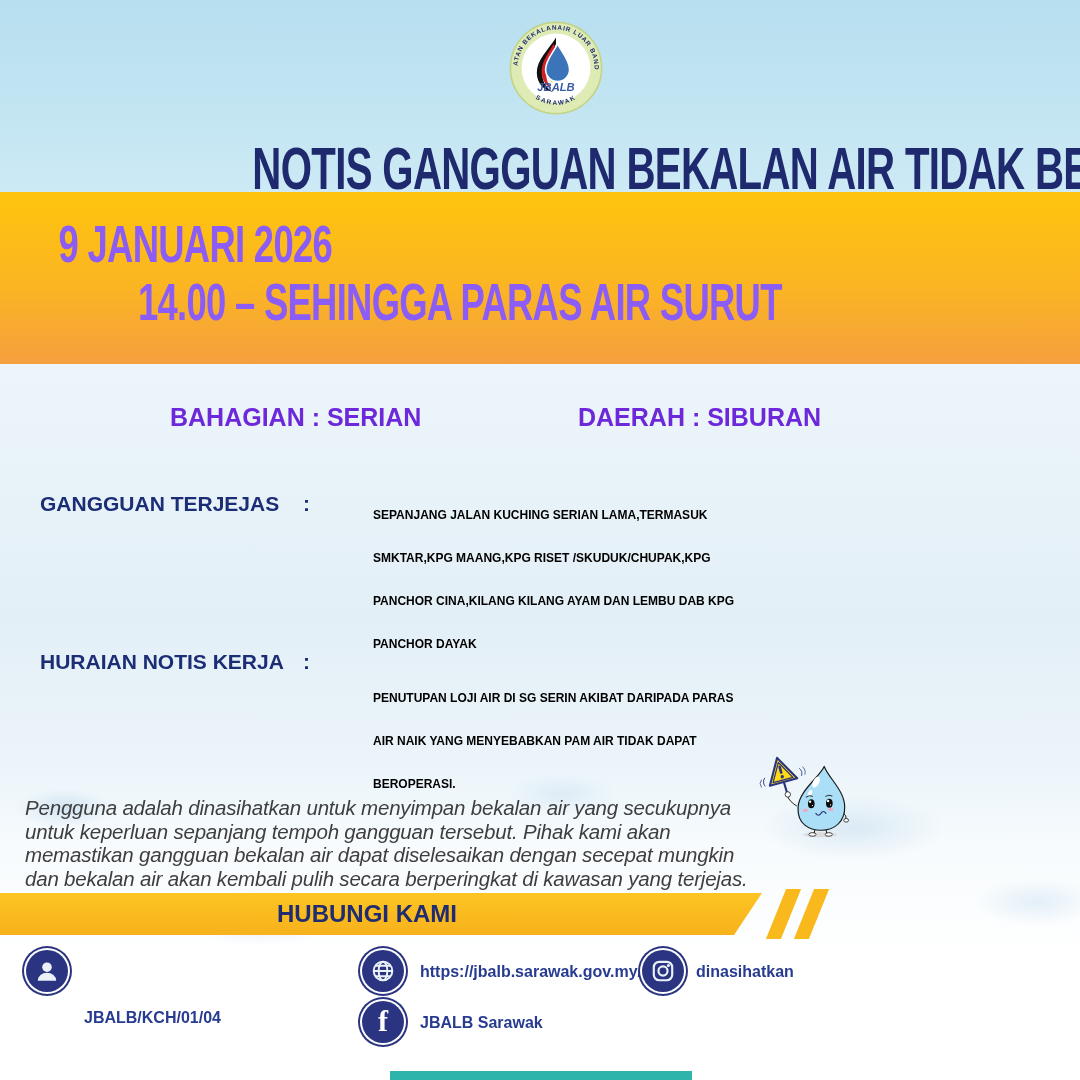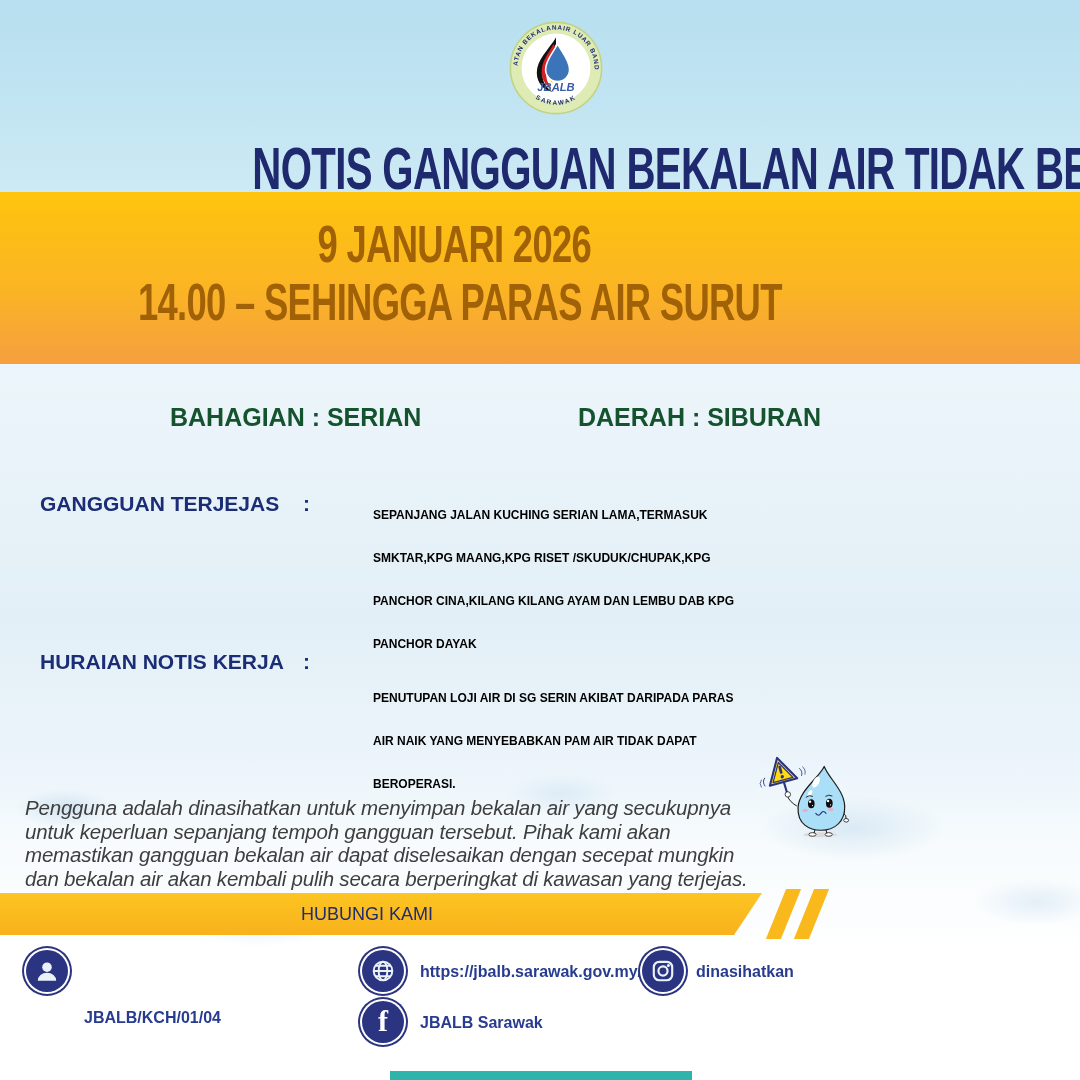--- a/index.html
+++ b/index.html
@@ -5,44 +5,44 @@
   html,body{margin:0;padding:0;}
   .poster{position:relative;width:1080px;height:1080px;overflow:hidden;background:#ffffff;
     font-family:"Liberation Sans",sans-serif;}
   .abs{position:absolute;}
   
   .header-bg{left:0;top:0;width:1080px;height:192px;background:linear-gradient(180deg,#B7DFEF 0%,#C5E6F3 70%,#CDEAF5 100%);}
   .title-wrap{left:0;top:134px;width:1080px;text-align:center;}
   .title-text{display:inline-block;font-size:60px;font-weight:700;color:#1F2A6E;letter-spacing:-1px;
     transform:scaleX(0.67);transform-origin:center;white-space:nowrap;}
   .date-banner{left:0;top:192px;width:1080px;height:172px;background:linear-gradient(180deg,#FEC40D 0%,#FBB523 55%,#F59F3F 100%);}
-  .date-line{left:0;width:908px;text-align:center;color:#a16207;font-weight:700;white-space:nowrap;}
+  .date-line{left:0;width:908px;text-align:left;color:#8b5cf6;font-weight:700;white-space:nowrap;}
   .date-line span{display:inline-block;font-size:52px;transform:scaleX(0.70);transform-origin:center;letter-spacing:-1px;}
   .line1{top:214px;} .line2{top:272px;}
   
   .body-bg{left:0;top:364px;width:1080px;height:426px;background:linear-gradient(180deg,#ECF5FA 0%,#E3EFF7 60%,#EDF5FA 100%);}
   .water-band{left:0;top:758px;width:1080px;height:200px;background:
     radial-gradient(70px 28px at 6% 25%, rgba(186,212,233,.55), transparent 70%),
     radial-gradient(110px 40px at 24% 80%, rgba(198,220,238,.45), transparent 70%),
     radial-gradient(80px 30px at 52% 18%, rgba(203,224,241,.5), transparent 70%),
     radial-gradient(130px 48px at 79% 35%, rgba(193,218,237,.5), transparent 70%),
     radial-gradient(90px 34px at 96% 72%, rgba(198,222,240,.45), transparent 70%),
     linear-gradient(180deg,#EAF4FA 0%,#F7FBFD 45%,#FFFFFF 100%);}
-  .loc-row{color:#14532d;font-weight:700;font-size:25px;white-space:nowrap;}
+  .loc-row{color:#6d28d9;font-weight:700;font-size:25px;white-space:nowrap;}
   .loc-bahagian{left:170px;top:403px;} .loc-daerah{left:578px;top:403px;}
   .sec-label{color:#1B2D74;font-weight:700;font-size:21px;white-space:nowrap;}
   .sec-colon{color:#1B2D74;font-weight:700;font-size:21px;}
   .sec-lines{color:#000000;font-weight:700;font-size:12px;line-height:43px;white-space:nowrap;}
   .advisory{left:25px;top:796px;width:740px;color:#3E3E3E;font-size:20.5px;line-height:23.5px;
     font-style:italic;font-weight:500;letter-spacing:-0.2px;}
   
   .gold-banner{left:0;top:893px;width:762px;height:42px;background:linear-gradient(180deg,#FCC522 0%,#F8B11C 100%);
     clip-path:polygon(0 0,100% 0,calc(100% - 28px) 100%,0 100%);
     display:flex;align-items:center;justify-content:center;padding-right:28px;box-sizing:border-box;}
-  .gold-banner-text{color:#1F2C6F;font-weight:400;font-size:18px;letter-spacing:0;}
+  .gold-banner-text{color:#1F2C6F;font-weight:700;font-size:24px;letter-spacing:0;}
   .stripe{width:15px;height:50px;background:#F9B81B;transform:skewX(-22deg);}
   .stripe1{left:776px;top:889px;} .stripe2{left:804px;top:889px;}
   
   .cicon{width:42px;height:42px;border-radius:50%;background:#2A3480;display:flex;align-items:center;
     justify-content:center;box-shadow:0 0 0 2px #ffffff,0 0 0 4px #2A3480;}
   .ctext{color:#273C90;font-weight:700;font-size:16px;line-height:22px;white-space:nowrap;}
   .fb-f{color:#ffffff;font-weight:700;font-size:30px;font-family:"Liberation Serif",serif;line-height:1;margin-top:-3px;}
   
   .bottom-accent{left:390px;bottom:0;width:302px;height:9px;background:#2FB4AB;}
   svg{display:block;}

